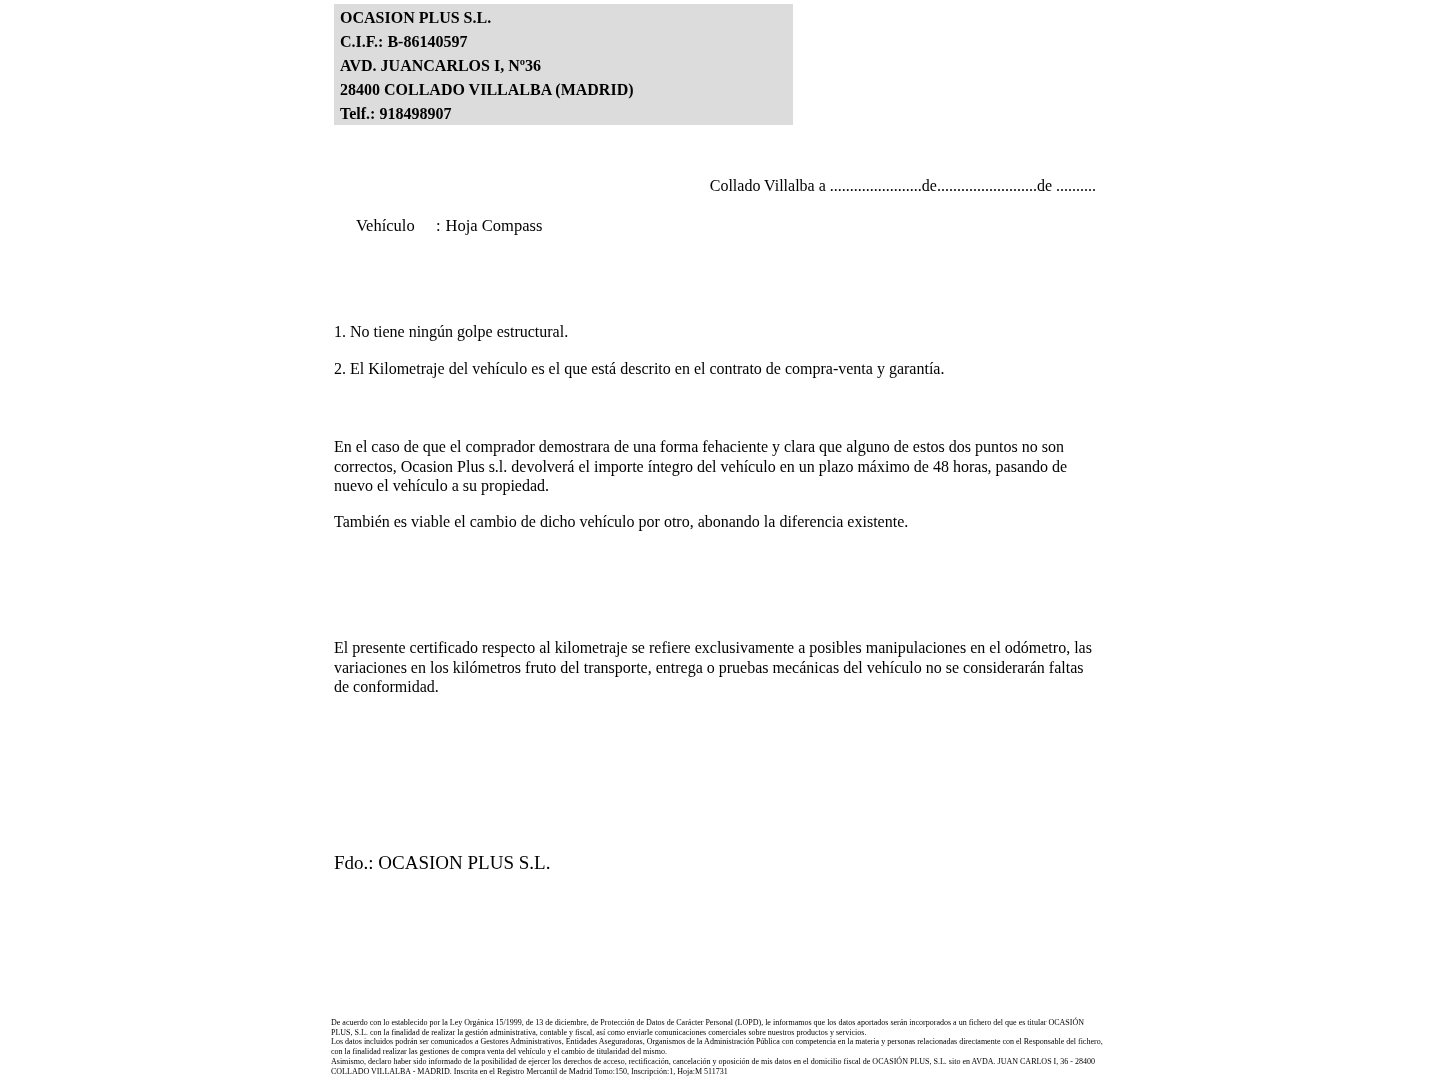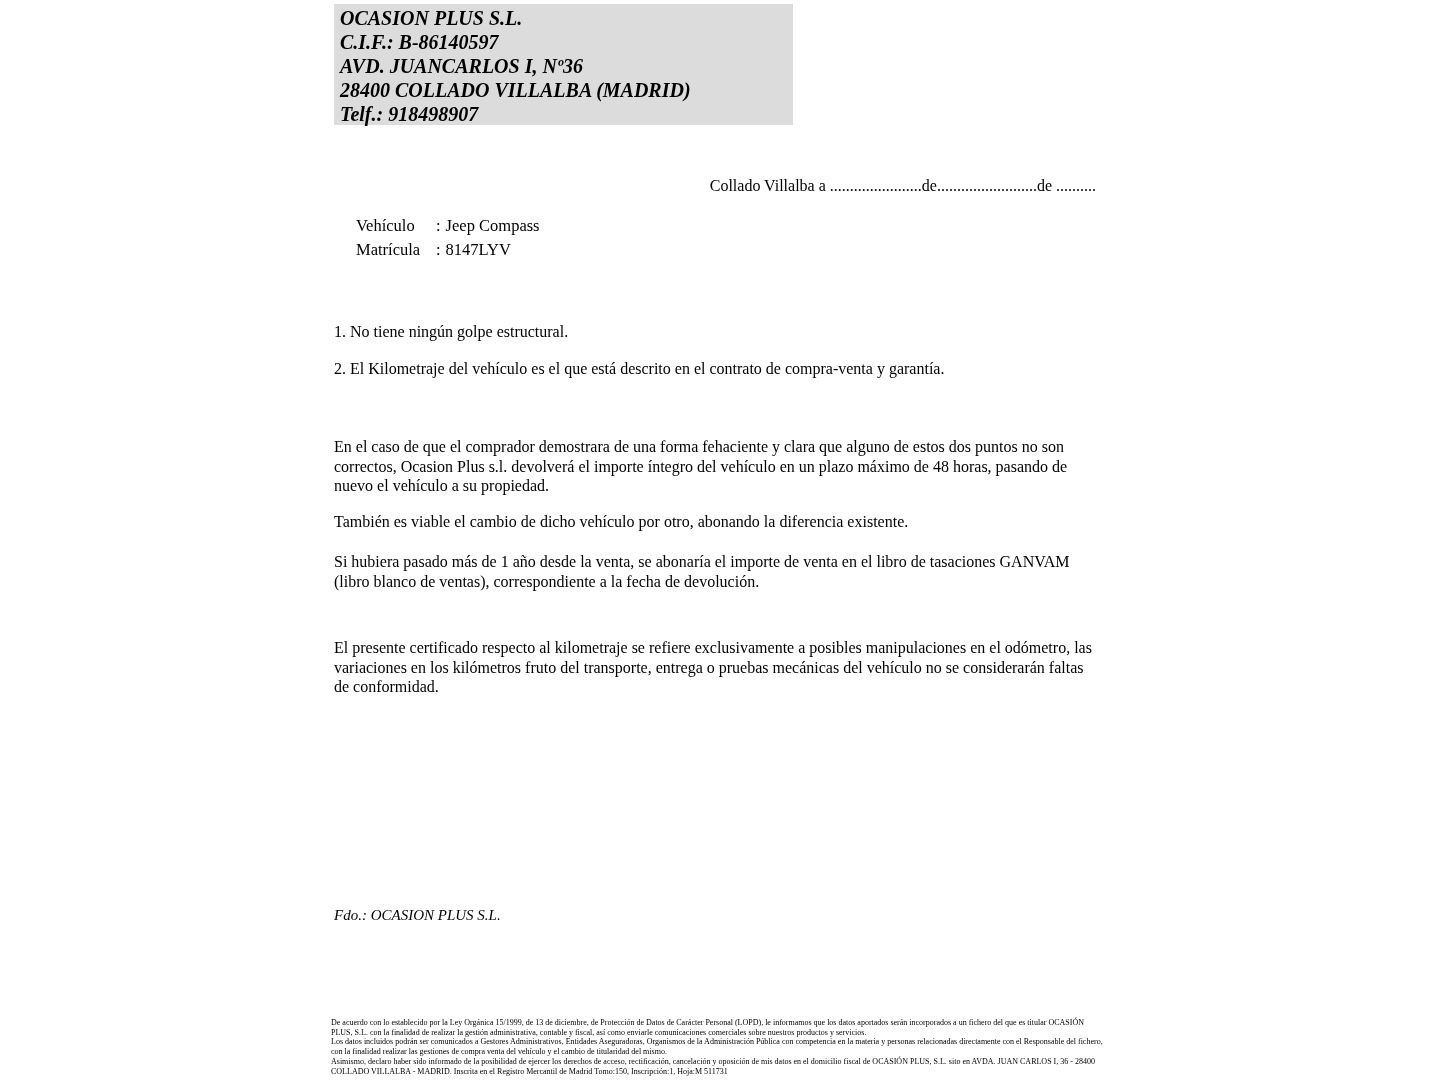--- a/index.html
+++ b/index.html
@@ -17,24 +17,23 @@
     position: absolute;
     left: 334px;
     top: 4px;
     width: 459px;
     height: 121px;
     background: #dcdcdc;
     padding: 2px 6px;
   }
   .header-box div {
     font-weight: bold;
-    font-size: 20px;
+    font-size: 16px;
     line-height: 24px;
     white-space: nowrap;
-    font-style: italic;
   }
   .date-line {
     position: absolute;
     left: 334px;
     top: 176px;
     width: 762px;
     text-align: right;
     font-size: 16px;
     line-height: 20px;
     white-space: nowrap;
@@ -71,25 +70,24 @@
     line-height: 19.5px;
     text-align: left;
   }
   .para-warranty { top: 437px; }
   .para-exchange { top: 512px; }
   .para-ganvam  { top: 552px; }
   .para-odometer { top: 609px; margin-top: 29px; }
   .signature {
     position: absolute;
     left: 334px;
-    top: 905px;
-    font-size: 15px;
+    top: 853px;
+    font-size: 19px;
     line-height: 20px;
     white-space: nowrap;
-    font-style: italic;
   }
   .footer {
     position: absolute;
     left: 331px;
     top: 1018px;
     width: 772px;
     font-size: 8px;
     line-height: 9.7px;
   }
 </style>
@@ -103,33 +101,29 @@
     <div>C.I.F.: B-86140597</div>
     <div>AVD. JUANCARLOS I, Nº36</div>
     <div>28400 COLLADO VILLALBA (MADRID)</div>
     <div>Telf.: 918498907</div>
   </div>
 
   <div class="date-line">Collado Villalba a .......................de.........................de ..........</div>
 
   <div class="certify-block">
     <div class="field-row">
-      <span class="field-label">Vehículo</span><span class="field-sep">:</span><span>Jeep Compass</span>
-    </div>
-    <div class="field-row">
-      <span class="field-label">Matrícula</span><span class="field-sep">:</span><span>8147LYV</span>
+      <span class="field-label">Vehículo</span><span class="field-sep">:</span><span>Hoja Compass</span>
     </div>
   </div>
 
   <div class="point point-1">1. No tiene ningún golpe estructural.</div>
   <div class="point point-2">2. El Kilometraje del vehículo es el que está descrito en el contrato de compra-venta y garantía.</div>
 
   <div class="para para-warranty">En el caso de que el comprador demostrara de una forma fehaciente y clara que alguno de estos dos puntos no son correctos, Ocasion Plus s.l. devolverá el importe íntegro del vehículo en un plazo máximo de 48 horas, pasando de nuevo el vehículo a su propiedad.</div>
   <div class="para para-exchange">También es viable el cambio de dicho vehículo por otro, abonando la diferencia existente.</div>
-  <div class="para para-ganvam">Si hubiera pasado más de 1 año desde la venta, se abonaría el importe de venta en el libro de tasaciones GANVAM (libro blanco de ventas), correspondiente a la fecha de devolución.</div>
   <div class="para para-odometer">El presente certificado respecto al kilometraje se refiere exclusivamente a posibles manipulaciones en el odómetro, las variaciones en los kilómetros fruto del transporte, entrega o pruebas mecánicas del vehículo no se considerarán faltas de conformidad.</div>
 
   <div class="signature">Fdo.: OCASION PLUS S.L.</div>
 
   <div class="footer">
     <div>De acuerdo con lo establecido por la Ley Orgánica 15/1999, de 13 de diciembre, de Protección de Datos de Carácter Personal (LOPD), le informamos que los datos aportados serán incorporados a un fichero del que es titular OCASIÓN PLUS, S.L. con la finalidad de realizar la gestión administrativa, contable y fiscal, así como enviarle comunicaciones comerciales sobre nuestros productos y servicios.</div>
     <div>Los datos incluidos podrán ser comunicados a Gestores Administrativos, Entidades Aseguradoras, Organismos de la Administración Pública con competencia en la materia y personas relacionadas directamente con el Responsable del fichero, con la finalidad realizar las gestiones de compra venta del vehículo y el cambio de titularidad del mismo.</div>
     <div>Asimismo, declaro haber sido informado de la posibilidad de ejercer los derechos de acceso, rectificación, cancelación y oposición de mis datos en el domicilio fiscal de OCASIÓN PLUS, S.L. sito en AVDA. JUAN CARLOS I, 36 - 28400 COLLADO VILLALBA - MADRID. Inscrita en el Registro Mercantil de Madrid Tomo:150, Inscripción:1, Hoja:M 511731</div>
   </div>
 

